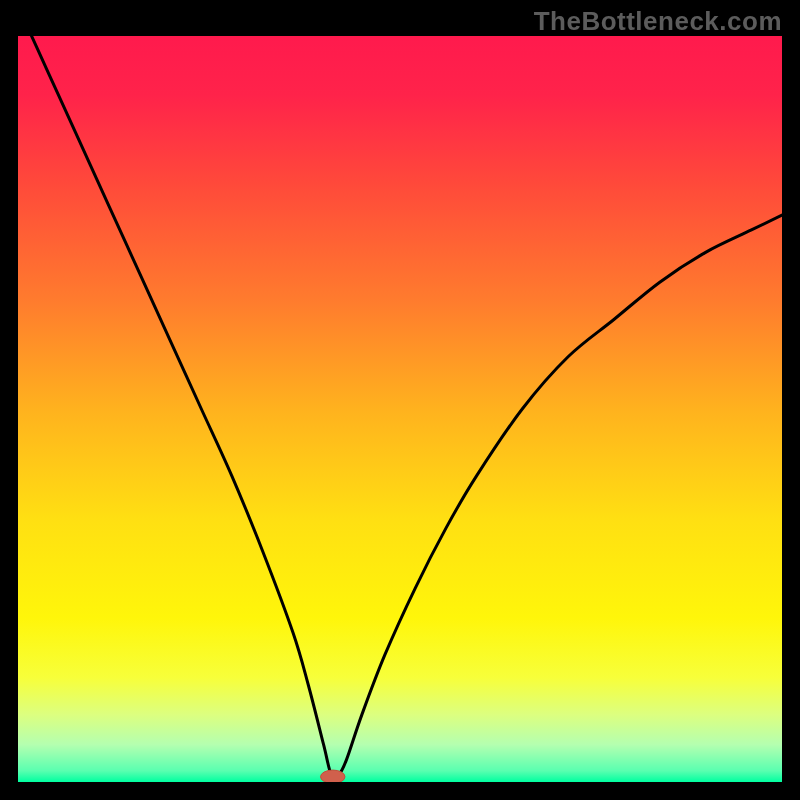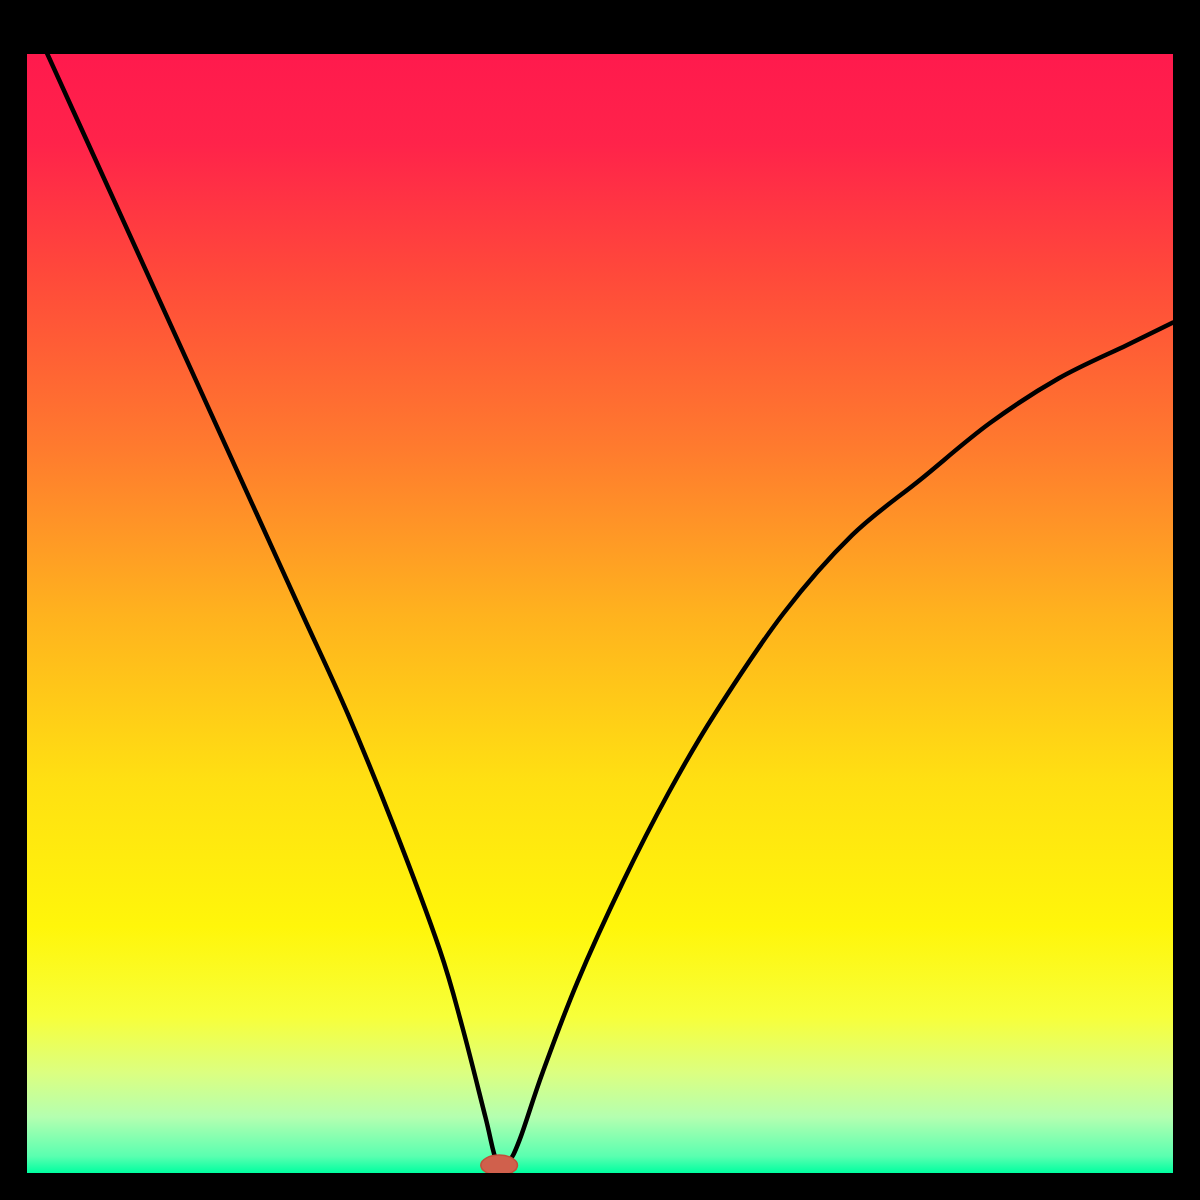--- a/index.html
+++ b/index.html
@@ -34,20 +34,21 @@
     height: 746px;
   }
   .plot svg {
     display: block;
   }
 </style>
 </head>
 <body>
 
 <div class="frame">
+  <div class="watermark">TheBottleneck.com</div>
 
   <div class="plot">
     <svg id="chart-svg" width="764" height="746" viewBox="0 0 764 746">
       <defs>
         <linearGradient id="bg-grad" x1="0" y1="0" x2="0" y2="1">
             <stop offset="0%" stop-color="#ff1a4d"></stop>
             <stop offset="8%" stop-color="#ff234a"></stop>
             <stop offset="20%" stop-color="#ff4a3a"></stop>
             <stop offset="35%" stop-color="#ff7a2e"></stop>
             <stop offset="50%" stop-color="#ffb21e"></stop>

